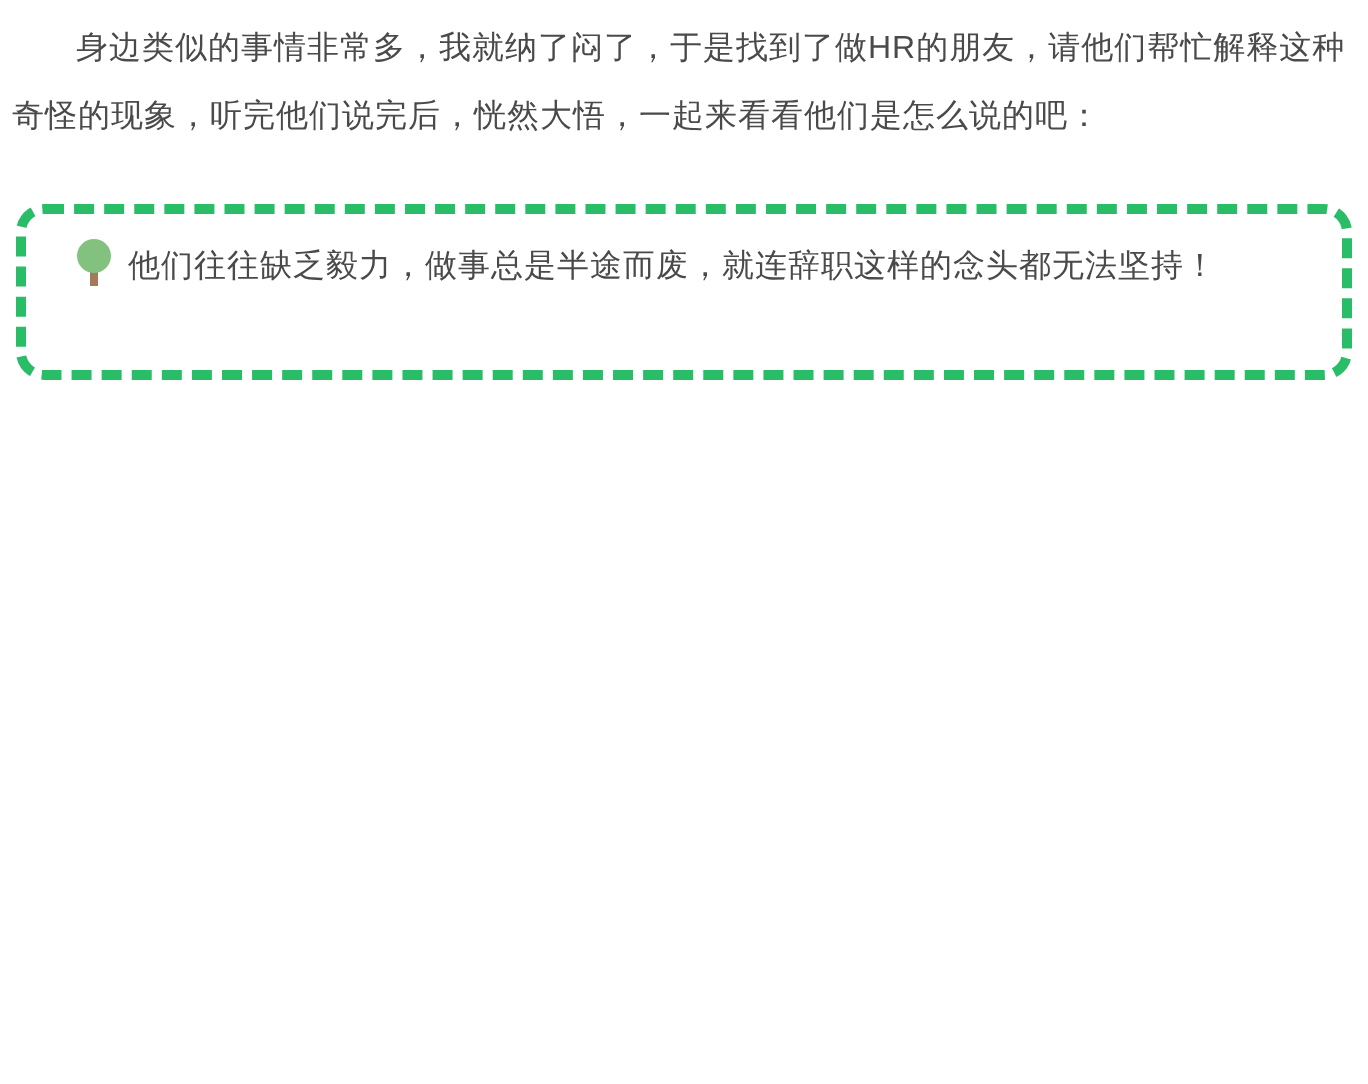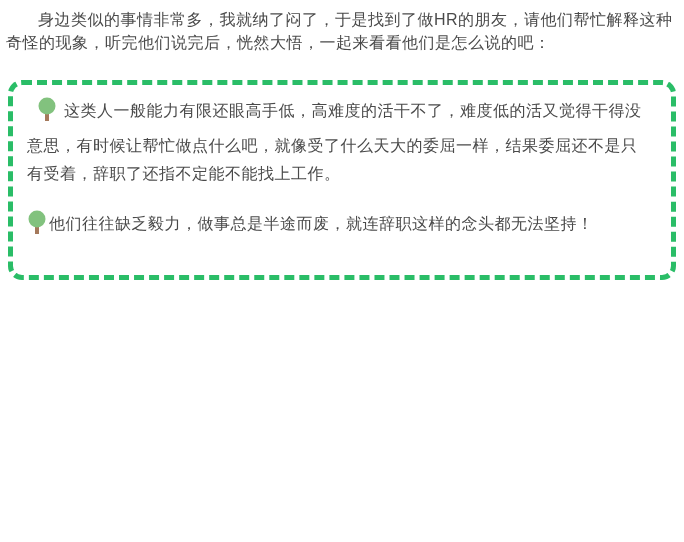--- a/index.html
+++ b/index.html
@@ -7,21 +7,21 @@
     width: 684px;
     height: 542px;
     box-sizing: border-box;
     padding: 8px 6px 0 6px;
     font-family: "Liberation Sans", "DejaVu Sans", sans-serif;
     color: var(--body-text, #4a4a4a);
     overflow: hidden;
   }
   .intro {
     font-size: 16px;
-    line-height: 23px;
+    line-height: 34px;
     text-indent: 2em;
     margin: 0;
     letter-spacing: 0.5px;
   }
   .quote-box {
     margin: 26px 2px 22px 2px;
     border: 5px dashed var(--border-green, #2abd67);
     border-radius: 14px;
     padding: 12px 28px 8px 14px;
     box-sizing: border-box;
@@ -39,26 +39,20 @@
     margin-right: 2px;
   }
 </style>
 </head>
 <body>
 
 <p class="intro">身边类似的事情非常多，我就纳了闷了，于是找到了做HR的朋友，请他们帮忙解释这种奇怪的现象，听完他们说完后，恍然大悟，一起来看看他们是怎么说的吧：</p>
 
 <div class="quote-box">
 
-  <p class="bullet">
-    <span class="tree"><svg width="20" height="26" viewBox="0 0 20 26" aria-hidden="true">
-          <rect x="8" y="14" width="4" height="10" fill="var(--tree-trunk, #a5795b)"></rect>
-          <circle cx="10" cy="9" r="8.5" fill="var(--tree-leaf, #82c27e)"></circle>
-        </svg></span><span>这类人一般能力有限还眼高手低，高难度的活干不了，难度低的活又觉得干得没意思，有时候让帮忙做点什么吧，就像受了什么天大的委屈一样，结果委屈还不是只有受着，辞职了还指不定能不能找上工作。</span>
-  </p>
 
 
 
 
   <p class="bullet">
     <span class="tree"><svg width="20" height="26" viewBox="0 0 20 26" aria-hidden="true">
           <rect x="8" y="14" width="4" height="10" fill="var(--tree-trunk, #a5795b)"></rect>
           <circle cx="10" cy="9" r="8.5" fill="var(--tree-leaf, #82c27e)"></circle>
         </svg></span><span>他们往往缺乏毅力，做事总是半途而废，就连辞职这样的念头都无法坚持！</span>
   </p>

